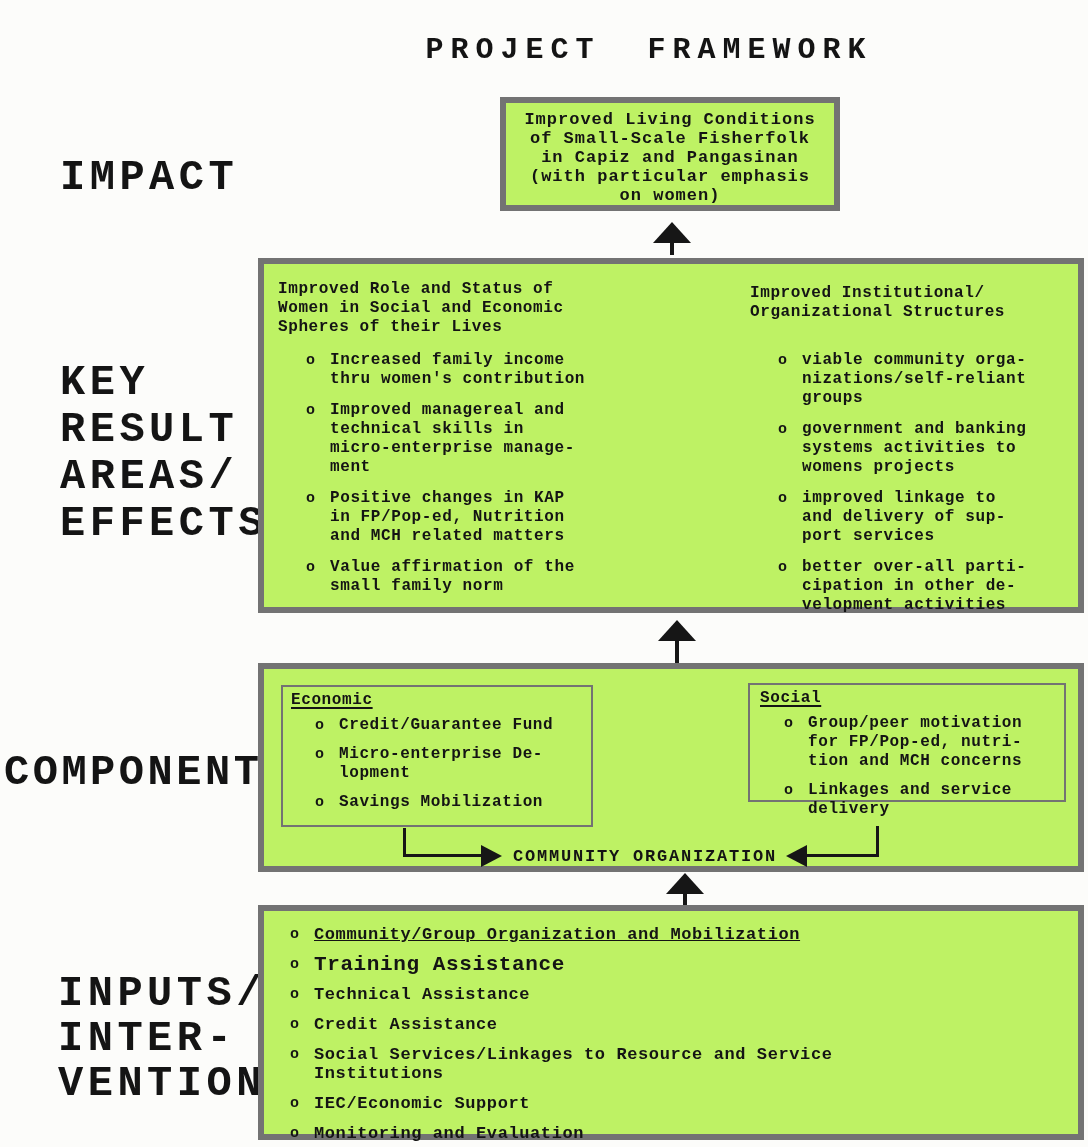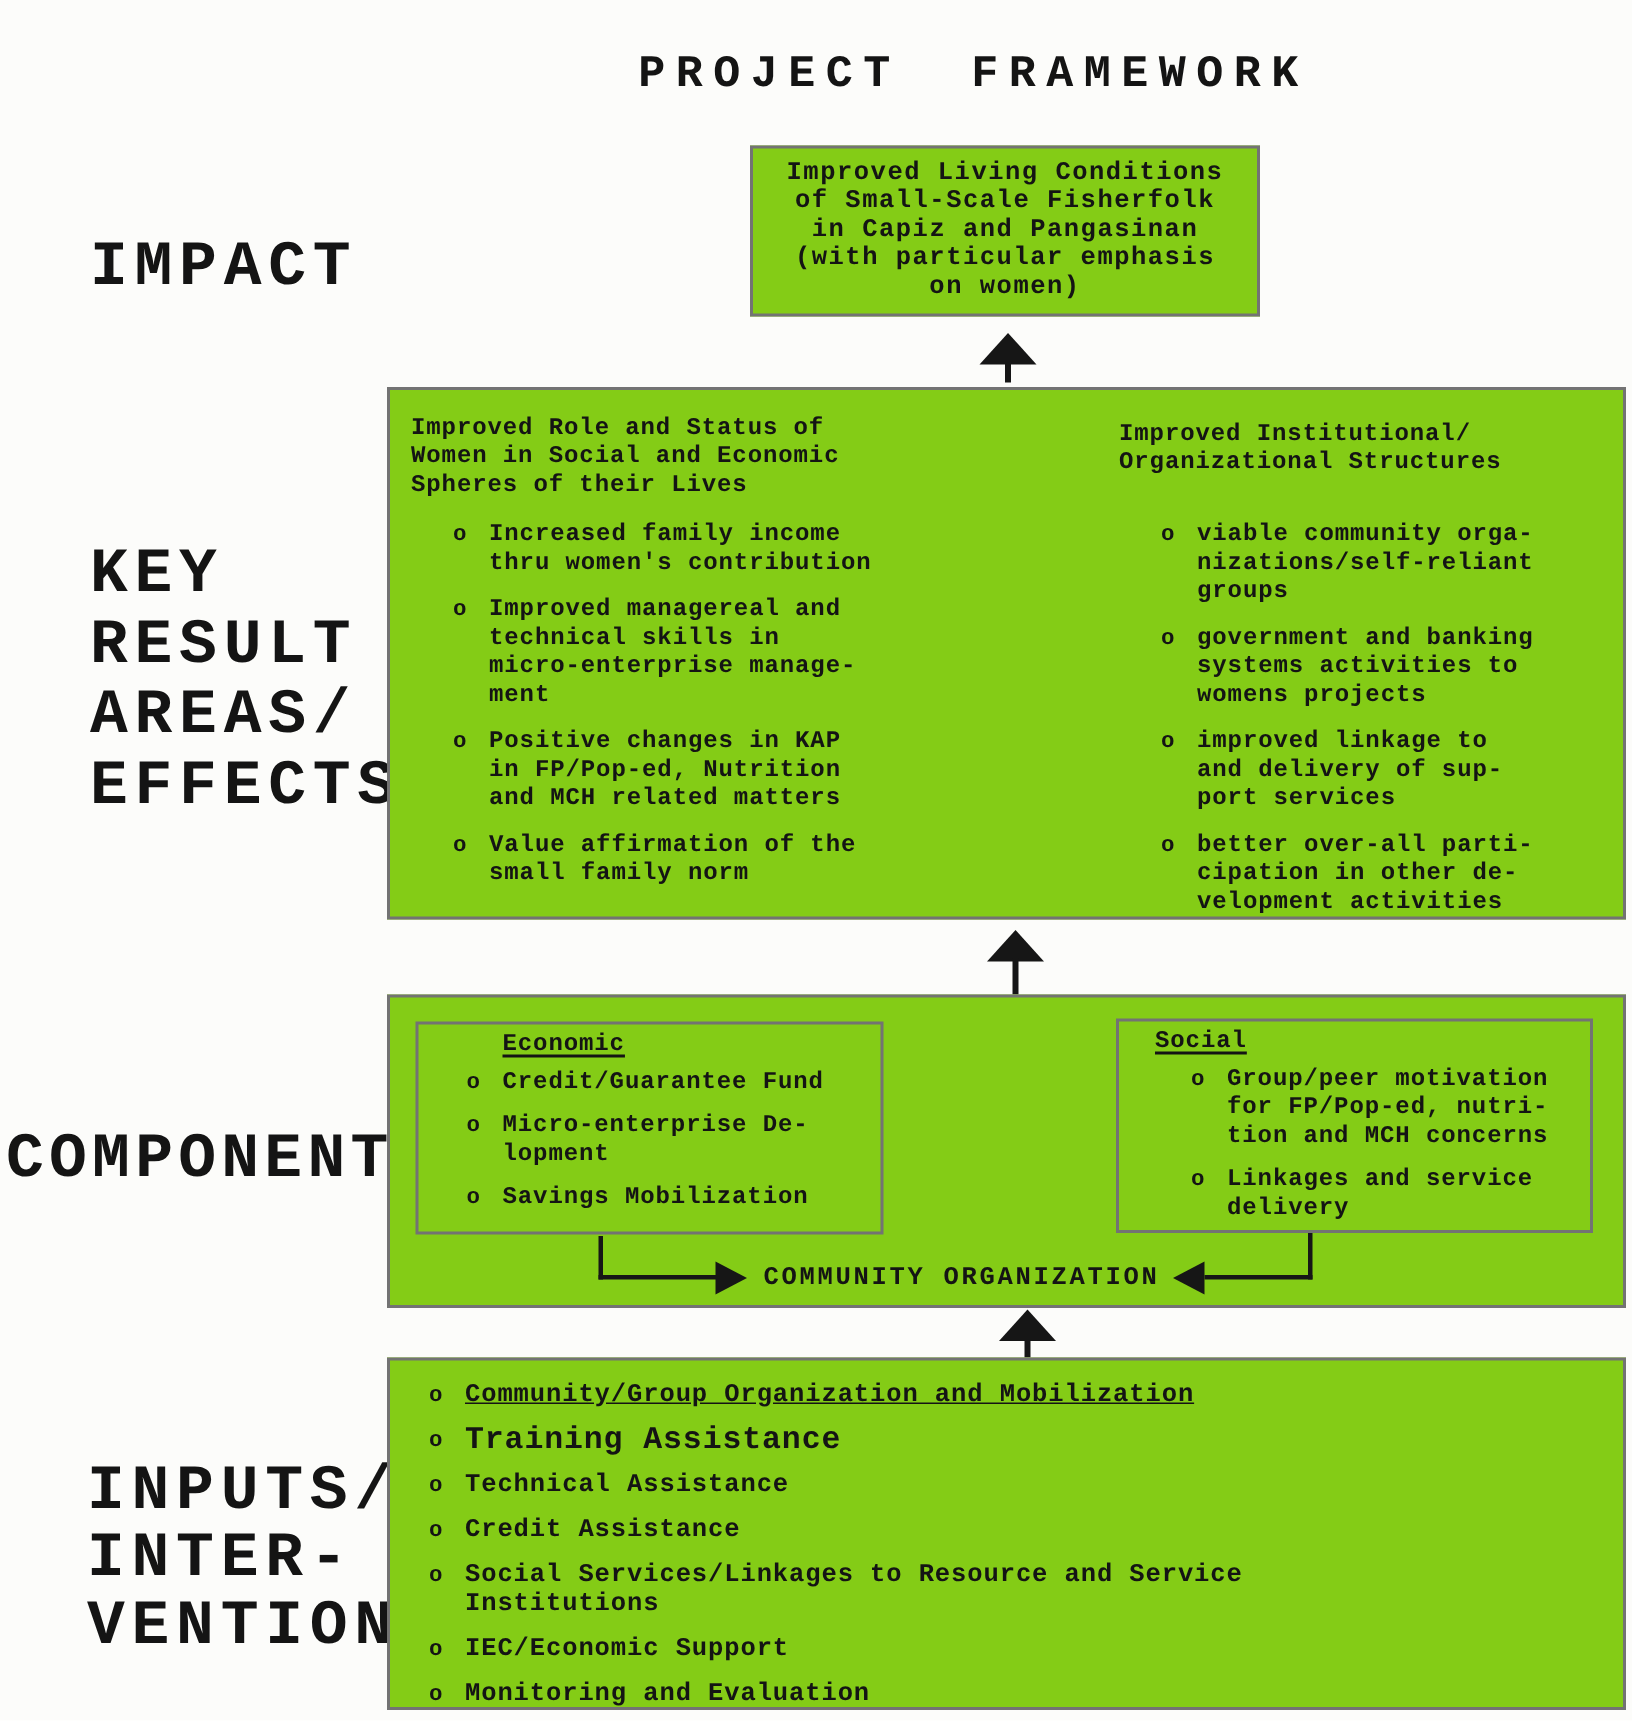--- a/index.html
+++ b/index.html
@@ -12,22 +12,22 @@
   .title {
     position:absolute; top:6px; left:319px; width:660px;
     text-align:center; font-size:30px; line-height:40px;
     letter-spacing:7px; word-spacing:22px; white-space:nowrap;margin-top:24px;
   }
   .row-label {
     position:absolute; font-size:42px; letter-spacing:4.5px;
     line-height:47px; white-space:pre-line;
   }
   .box {
-    position:absolute; border:2px solid #737373; box-sizing:border-box;
-    background:#84cc16;
+    position:absolute; border:6px solid #737373; box-sizing:border-box;
+    background:#bef264;
   }
   .inner-box { border-width:2px; }
   .btext {
     font-size:16px; line-height:19px; letter-spacing:0.6px;
     white-space:pre-line;
   }
   .center { text-align:center; }
   .bullet { display:flex; align-items:flex-start; }
   .bullet .marker { width:11px; margin-right:13px; font-size:15px; line-height:19px; flex:none; }
   .col { position:absolute; }
@@ -150,39 +150,39 @@
       </div>
     </div>
   </div>
 
   <div class="arr-up" style="left:658px; top:620px;"></div>
   <div class="stem-v" style="left:675px; top:639px; height:24px;"></div>
 
   <div class="box" style="left:258px; top:663px; width:826px; height:209px;">
 
     <div class="box inner-box" style="left:17px; top:16px; width:312px; height:142px; padding:4px 0 0 8px;">
-      <div class="btext heading-underline" style="display:inline-block;margin-left:48px;">Economic</div>
+      <div class="btext heading-underline" style="display:inline-block;">Economic</div>
       <div style="margin-left:24px; margin-top:6px;">
         <div class="bullet mb10">
           <span class="marker">o</span>
           <span class="btext">Credit/Guarantee Fund</span>
         </div>
         <div class="bullet mb10">
           <span class="marker">o</span>
           <span class="btext">Micro-enterprise De-
 lopment</span>
         </div>
         <div class="bullet">
           <span class="marker">o</span>
           <span class="btext">Savings Mobilization</span>
         </div>
       </div>
     </div>
 
-    <div class="box inner-box" style="left:484px; top:14px; width:318px; height:143px; padding:4px 0 0 24px;">
+    <div class="box inner-box" style="left:484px; top:14px; width:318px; height:119px; padding:4px 0 0 10px;">
       <div class="btext heading-underline" style="display:inline-block;">Social</div>
       <div style="margin-left:24px; margin-top:6px;">
         <div class="bullet mb10">
           <span class="marker">o</span>
           <span class="btext">Group/peer motivation
 for FP/Pop-ed, nutri-
 tion and MCH concerns</span>
         </div>
         <div class="bullet">
           <span class="marker">o</span>

